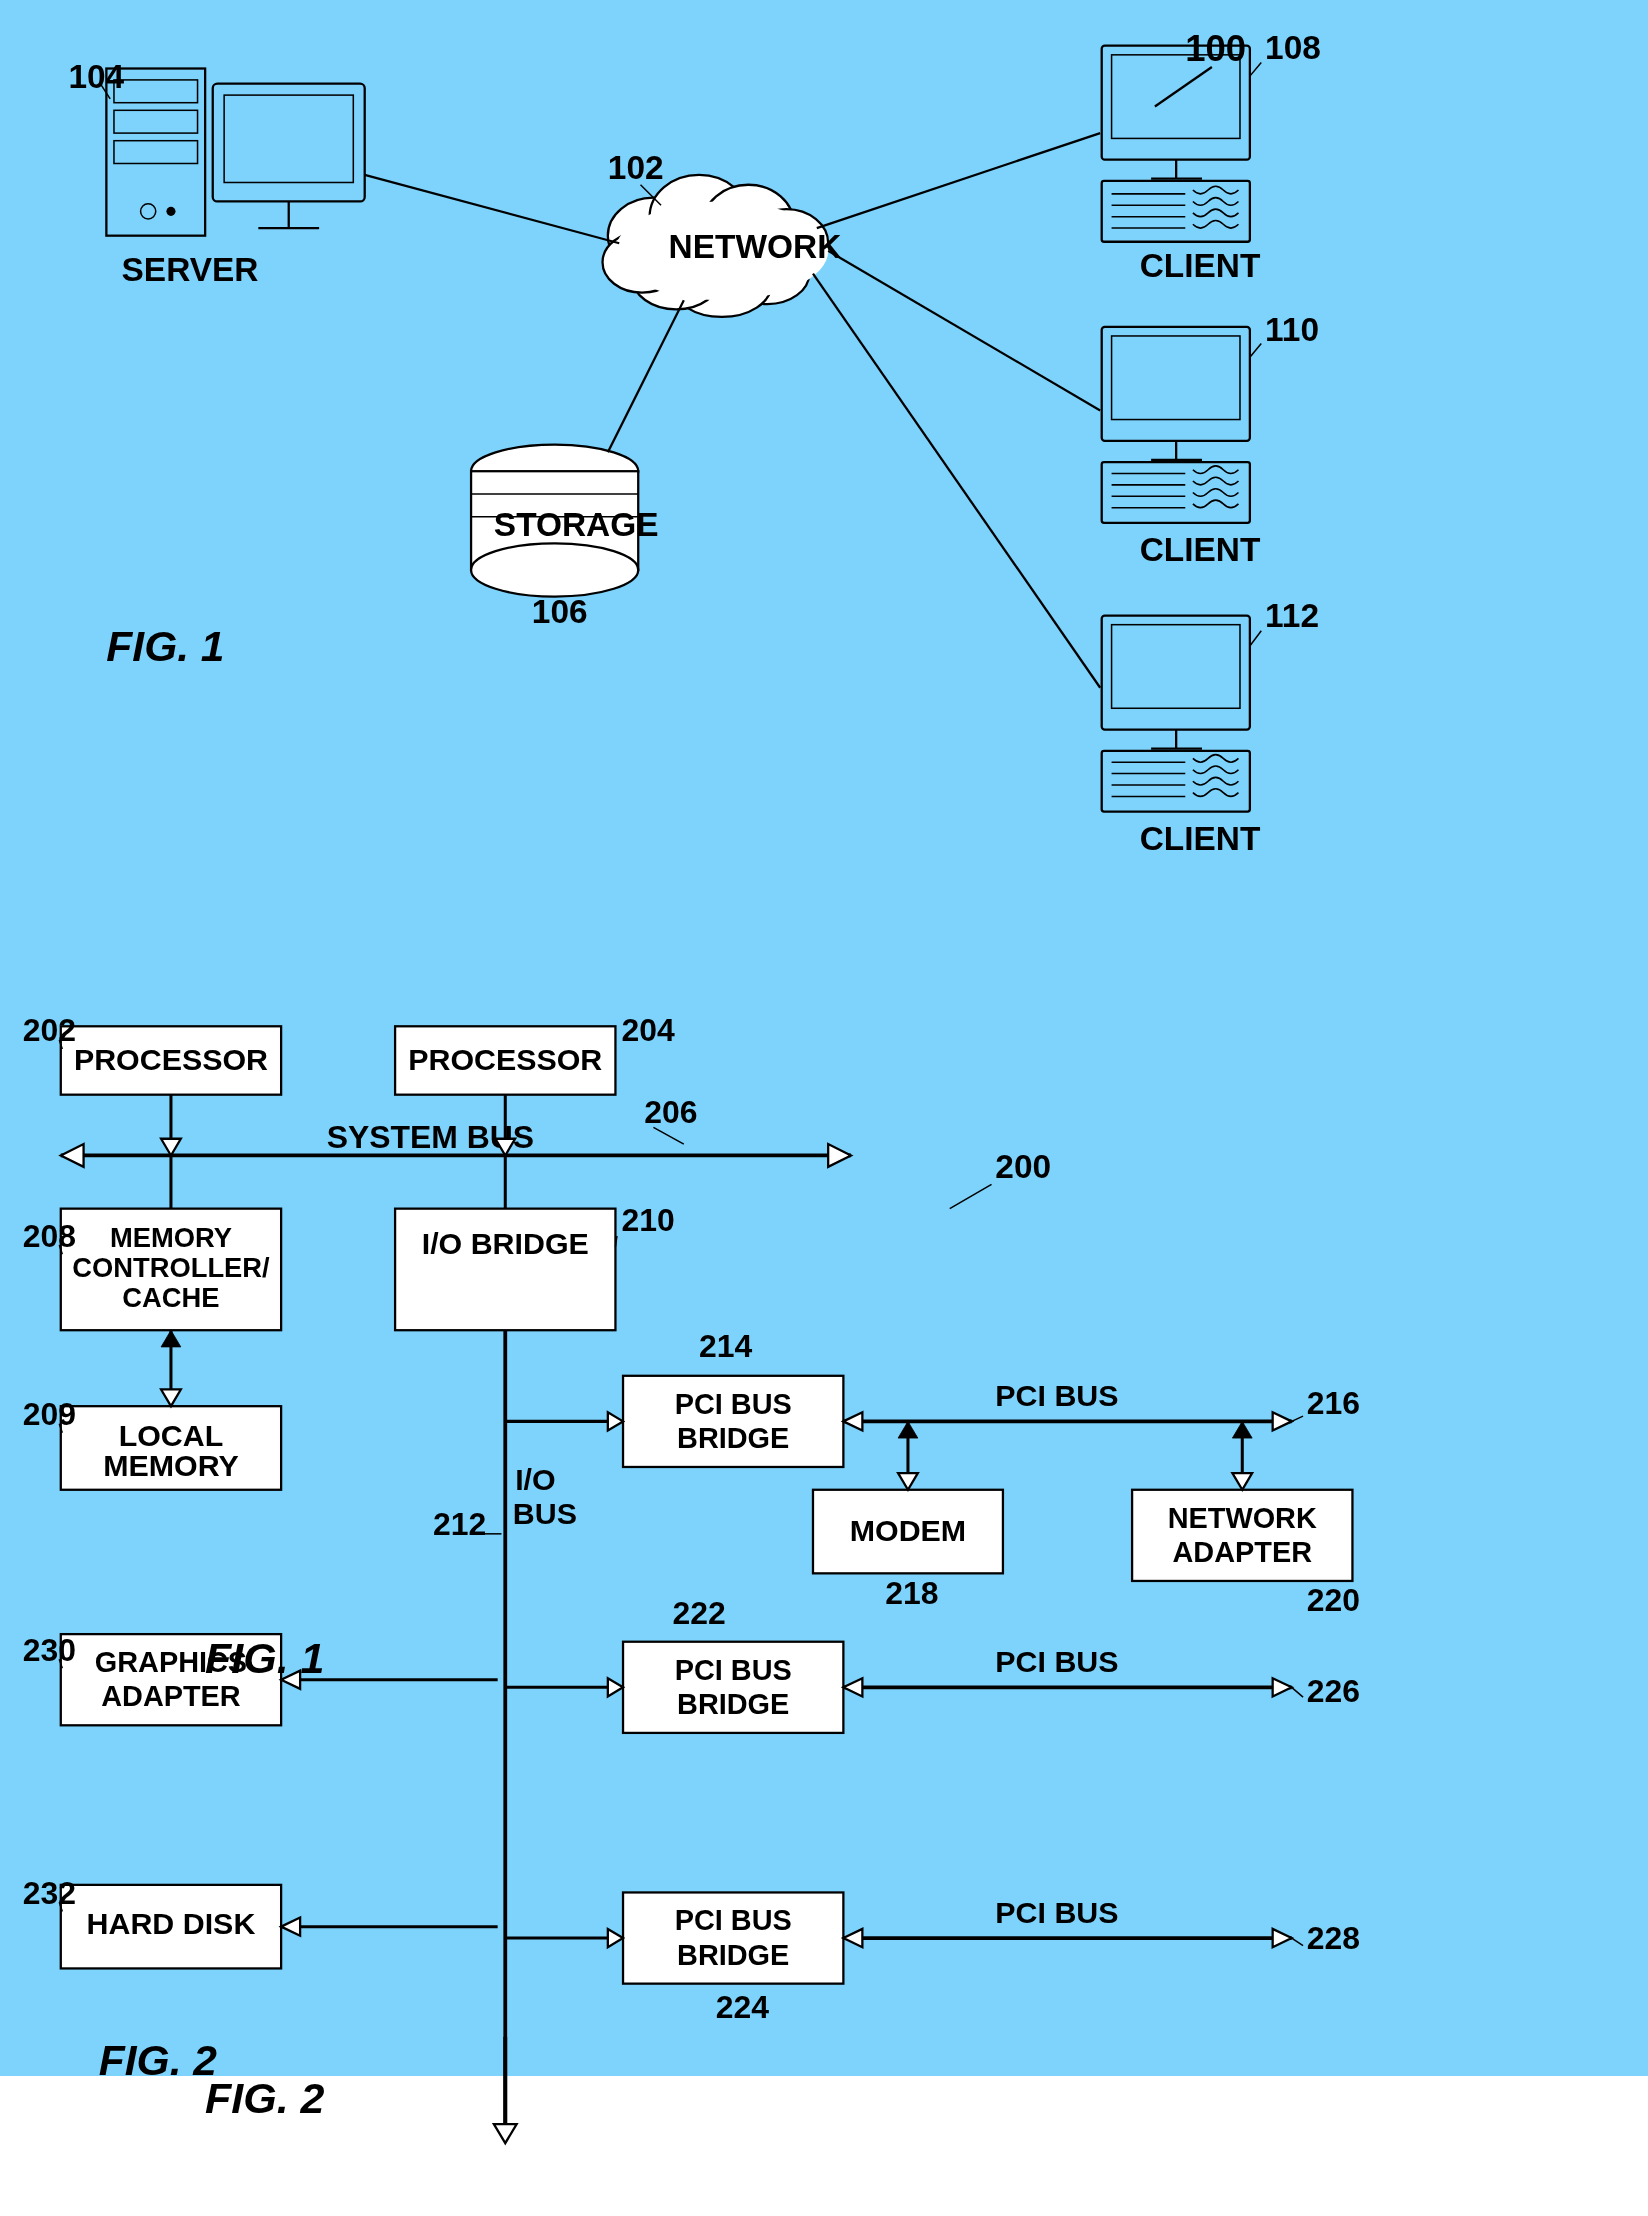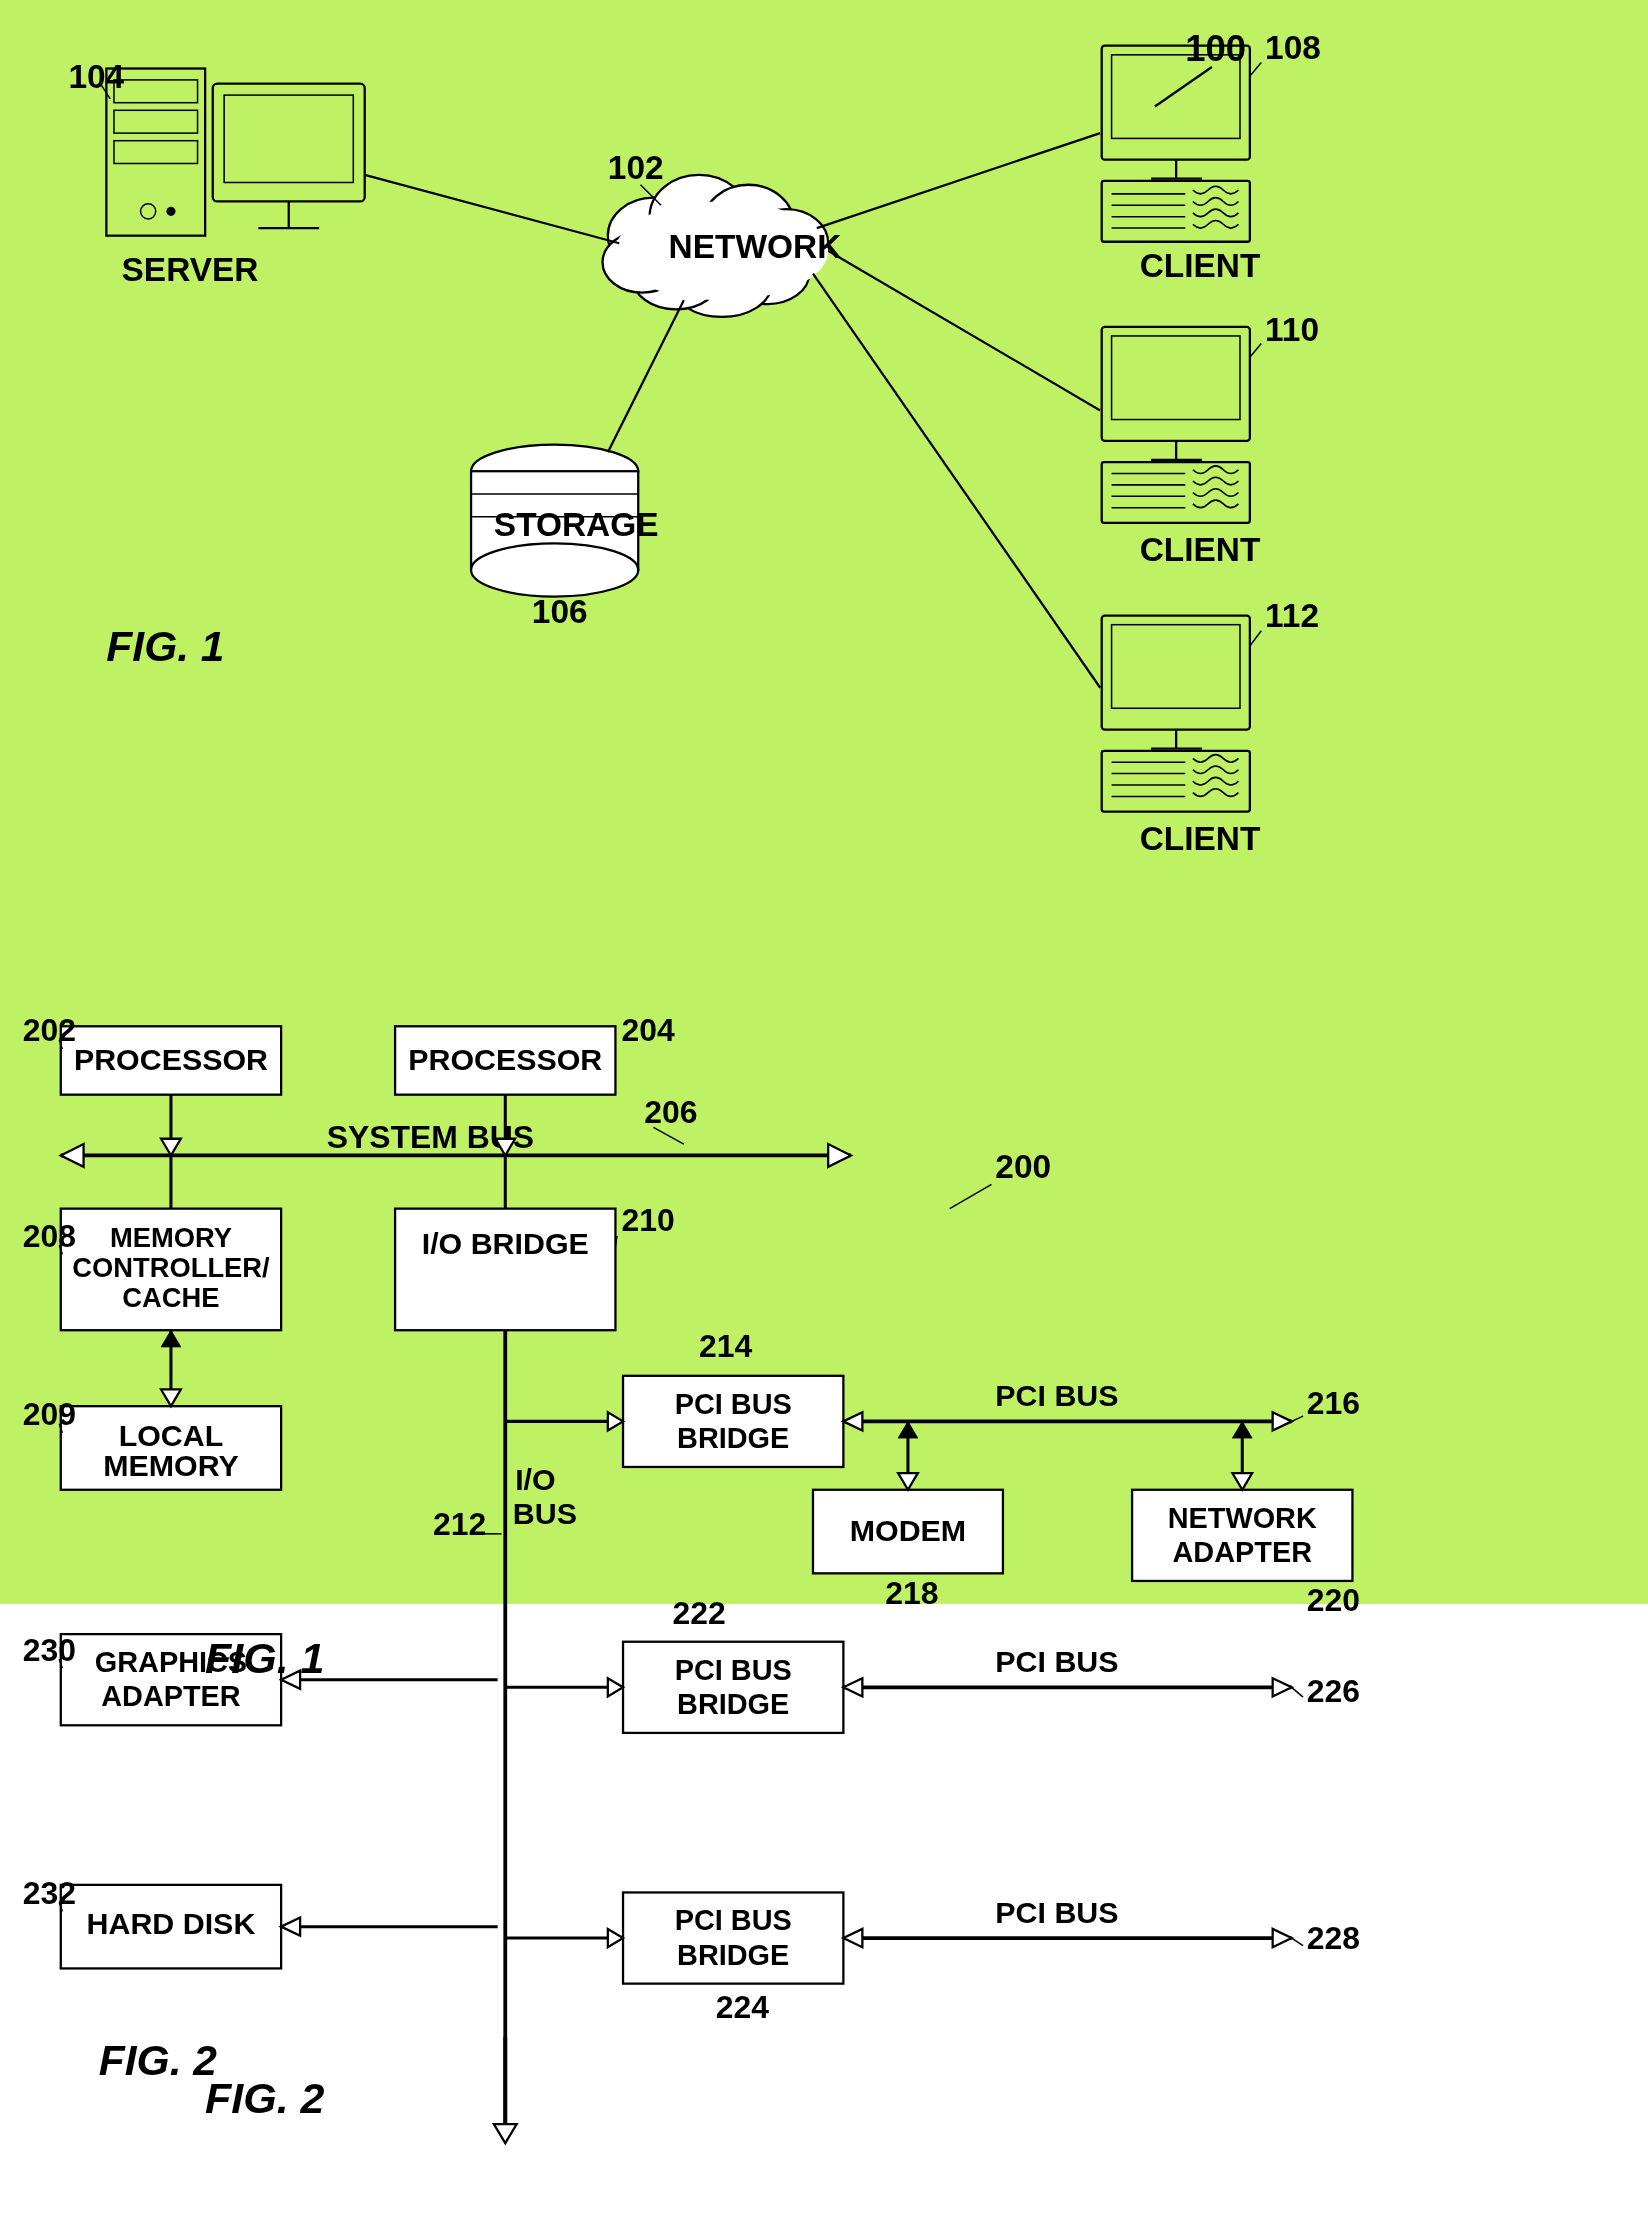--- a/index.html
+++ b/index.html
@@ -8,22 +8,22 @@
       font-family: Arial, sans-serif;
       width: 1648px;
       min-height: 2216px;
       position: relative;
       overflow: hidden;
     }
 
     .diagram-container {
       position: relative;
       width: 1648px;
-      height: 1604px;
-      background: #bef264;
+      height: 2076px;
+      background: #7dd3fc;
     }
   </style>
 </head>
 <body>
 
 <div class="diagram-container">
 
   <svg style="position:absolute;top:0;left:0;width:1648px;height:988px;" viewBox="0 0 2169 1300" xmlns="http://www.w3.org/2000/svg">
 
     <text x="1560" y="80" font-size="48" font-weight="bold" font-family="Arial">100</text>

